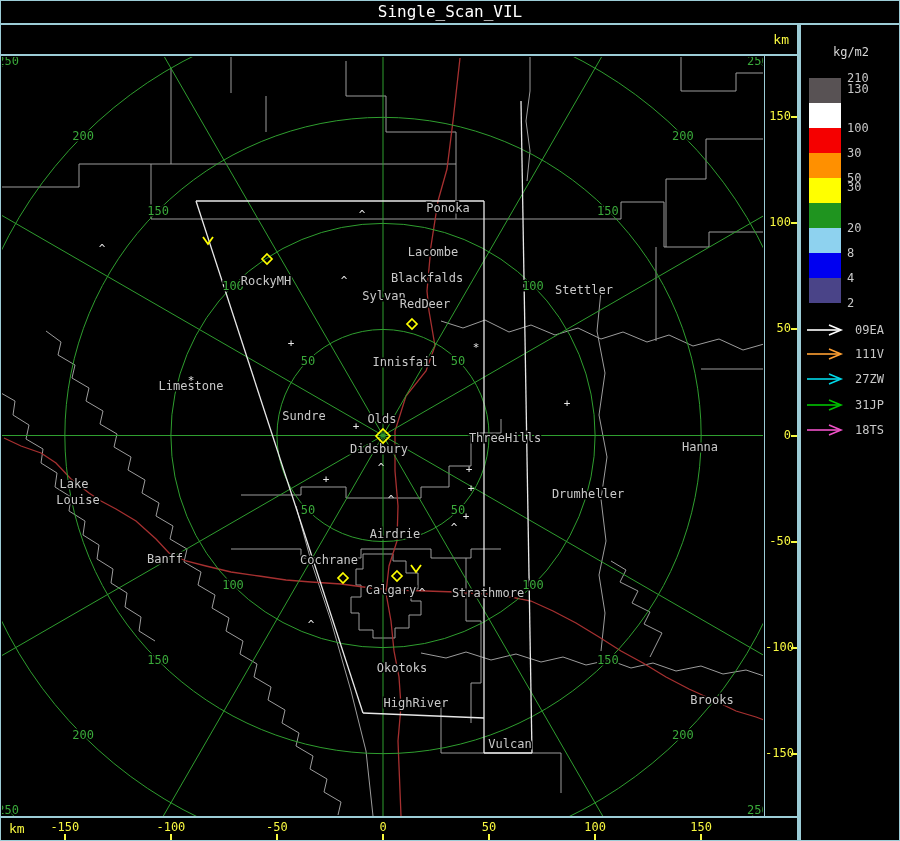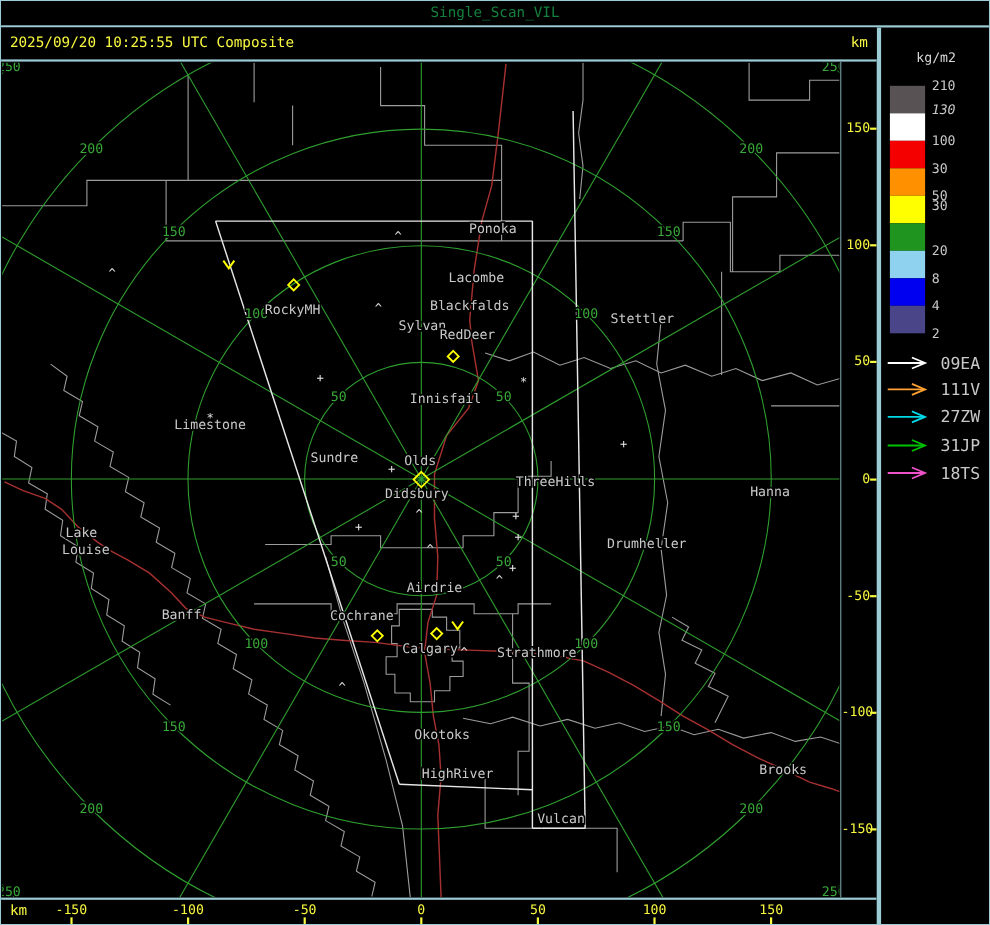--- a/index.html
+++ b/index.html
@@ -3,21 +3,21 @@
 <meta charset="utf-8">
 <style>
   html,body{margin:0;padding:0;background:#222;}
   #app{
     position:relative;width:900px;height:841px;background:#000;
     font-family:"DejaVu Sans Mono",monospace;overflow:hidden;
     border:1px solid #9cccd6;box-sizing:border-box;
   }
   .titlebar{
     position:absolute;left:0;top:0;width:898px;height:22px;
-    border-bottom:2px solid #9cccd6;color:#15803d;font-size:13px;
+    border-bottom:2px solid #9cccd6;color:#ffffff;font-size:16px;
     text-align:center;line-height:22px;background:#000;z-index:5;
   }
   .statusbar{
     position:absolute;left:0;top:24px;width:796px;height:29px;
     border-bottom:2px solid #9cccd6;background:#000;z-index:5;
   }
   .statusbar .ts{position:absolute;left:8px;top:7px;color:#f8f840;font-size:13px;}
   .statusbar .unit-top{position:absolute;right:8px;top:7px;color:#f8f840;font-size:13px;}
   .map-wrap{
     position:absolute;left:0;top:55px;width:763px;height:760px;
@@ -37,21 +37,21 @@
     position:absolute;left:796px;top:24px;width:104px;height:817px;background:#000;
     border-left:4px solid #9cccd6;box-sizing:border-box;
   }
   .legend .legend-unit{position:absolute;left:0;top:20px;width:100px;text-align:center;color:#d8d8d8;font-size:12px;}
   #legendScale{position:absolute;left:0;top:51px;width:100px;height:240px;}
   #legendScale .box{position:absolute;left:8px;width:32px;height:25px;}
   #legendScale .lab{position:absolute;left:46px;color:#c8c8c8;font-size:12px;line-height:12px;}
   #legendRadars{position:absolute;left:0;top:0;width:100px;height:100%;}
   .radar-row{position:absolute;left:0;height:14px;}
   .radar-row svg{position:absolute;left:4px;top:0;}
-  .radar-row .rid{position:absolute;left:54px;top:0;color:#c8c8c8;font-size:15px;line-height:14px;}
+  .radar-row .rid{position:absolute;left:54px;top:0;color:#c8c8c8;font-size:12px;line-height:14px;}
   
   .ring{stroke:#2f9e2f;stroke-width:1;fill:none;}
   .bnd{stroke:#9c9c9c;stroke-width:1;fill:none;}
   .road{stroke:#a63030;stroke-width:1.3;fill:none;}
   .cov{stroke:#e8e8e8;stroke-width:1.3;fill:none;}
   text.ringlab{fill:#3aa93a;font:12px "DejaVu Sans Mono",monospace;text-anchor:middle;
     paint-order:stroke;stroke:#000;stroke-width:3px;}
   text.city{fill:#c9c9c9;font:12px "DejaVu Sans Mono",monospace;text-anchor:middle;
     paint-order:stroke;stroke:#000;stroke-width:3px;}
   text.wm{fill:#e8e8e8;font:11px "DejaVu Sans Mono",monospace;text-anchor:middle;}
@@ -61,21 +61,20 @@
 </head>
 <body>
 
 <div id="app">
 
   <div class="titlebar">
     <span>Single_Scan_VIL</span>
   </div>
 
   <div class="statusbar">
-    <span class="ts">2025/09/20 10:25:55 UTC Composite</span>
     <span class="unit-top">km</span>
   </div>
 
   <div class="map-wrap">
     <svg id="mapsvg" width="763" height="760" viewBox="0 55 763 760">
       <defs>
         <clipPath id="mapclip">
             <rect x="1" y="56" width="761" height="759"></rect>
           </clipPath>
       </defs>
@@ -254,21 +253,21 @@
         <div class="box" style="top: 2px; background: rgb(88, 82, 84);"></div>
         <div class="box" style="top: 27px; background: rgb(255, 255, 255);"></div>
         <div class="box" style="top: 52px; background: rgb(245, 0, 0);"></div>
         <div class="box" style="top: 77px; background: rgb(255, 144, 0);"></div>
         <div class="box" style="top: 102px; background: rgb(255, 255, 0);"></div>
         <div class="box" style="top: 127px; background: rgb(31, 148, 31);"></div>
         <div class="box" style="top: 152px; background: rgb(142, 210, 239);"></div>
         <div class="box" style="top: 177px; background: rgb(0, 0, 240);"></div>
         <div class="box" style="top: 202px; background: rgb(74, 68, 136);"></div>
         <div class="lab" style="top: -4px;">210</div>
-        <div class="lab" style="top: 18px; font-style: italic;">130</div>
+        <div class="lab" style="top: 7px;">130</div>
         <div class="lab" style="top: 46px;">100</div>
         <div class="lab" style="top: 71px;">30</div>
         <div class="lab" style="top: 96px;">50</div>
         <div class="lab" style="top: 105px;">30</div>
         <div class="lab" style="top: 146px;">20</div>
         <div class="lab" style="top: 171px;">8</div>
         <div class="lab" style="top: 196px;">4</div>
         <div class="lab" style="top: 221px;">2</div>
       </div>
     <div id="legendRadars">

